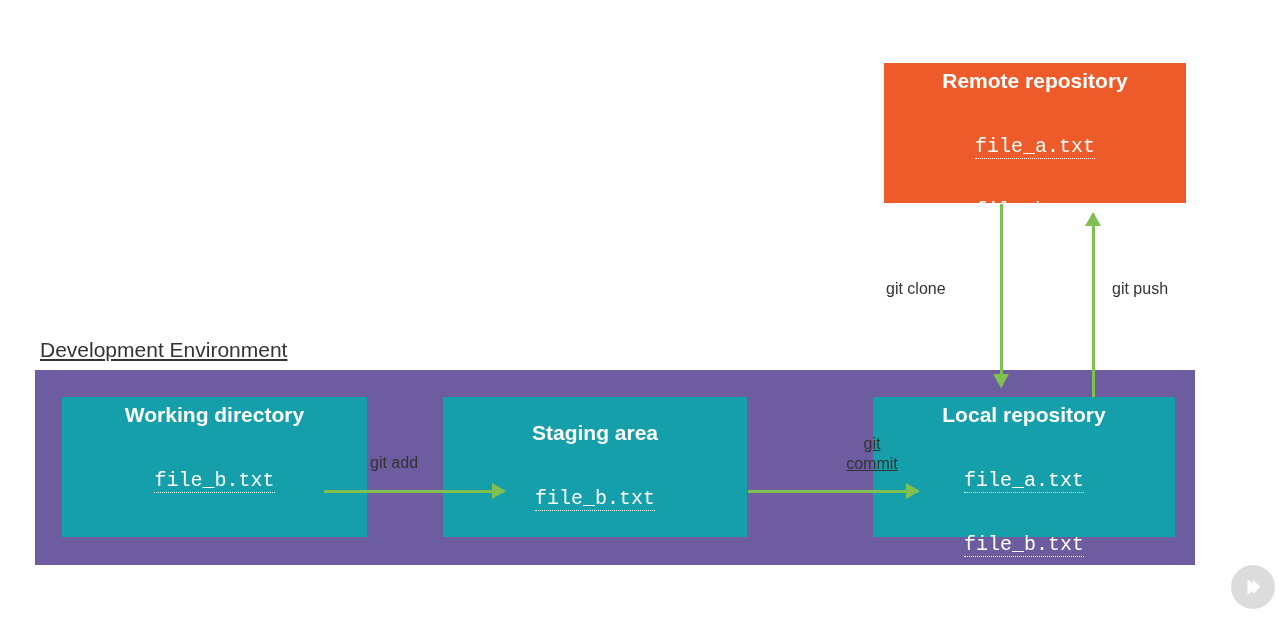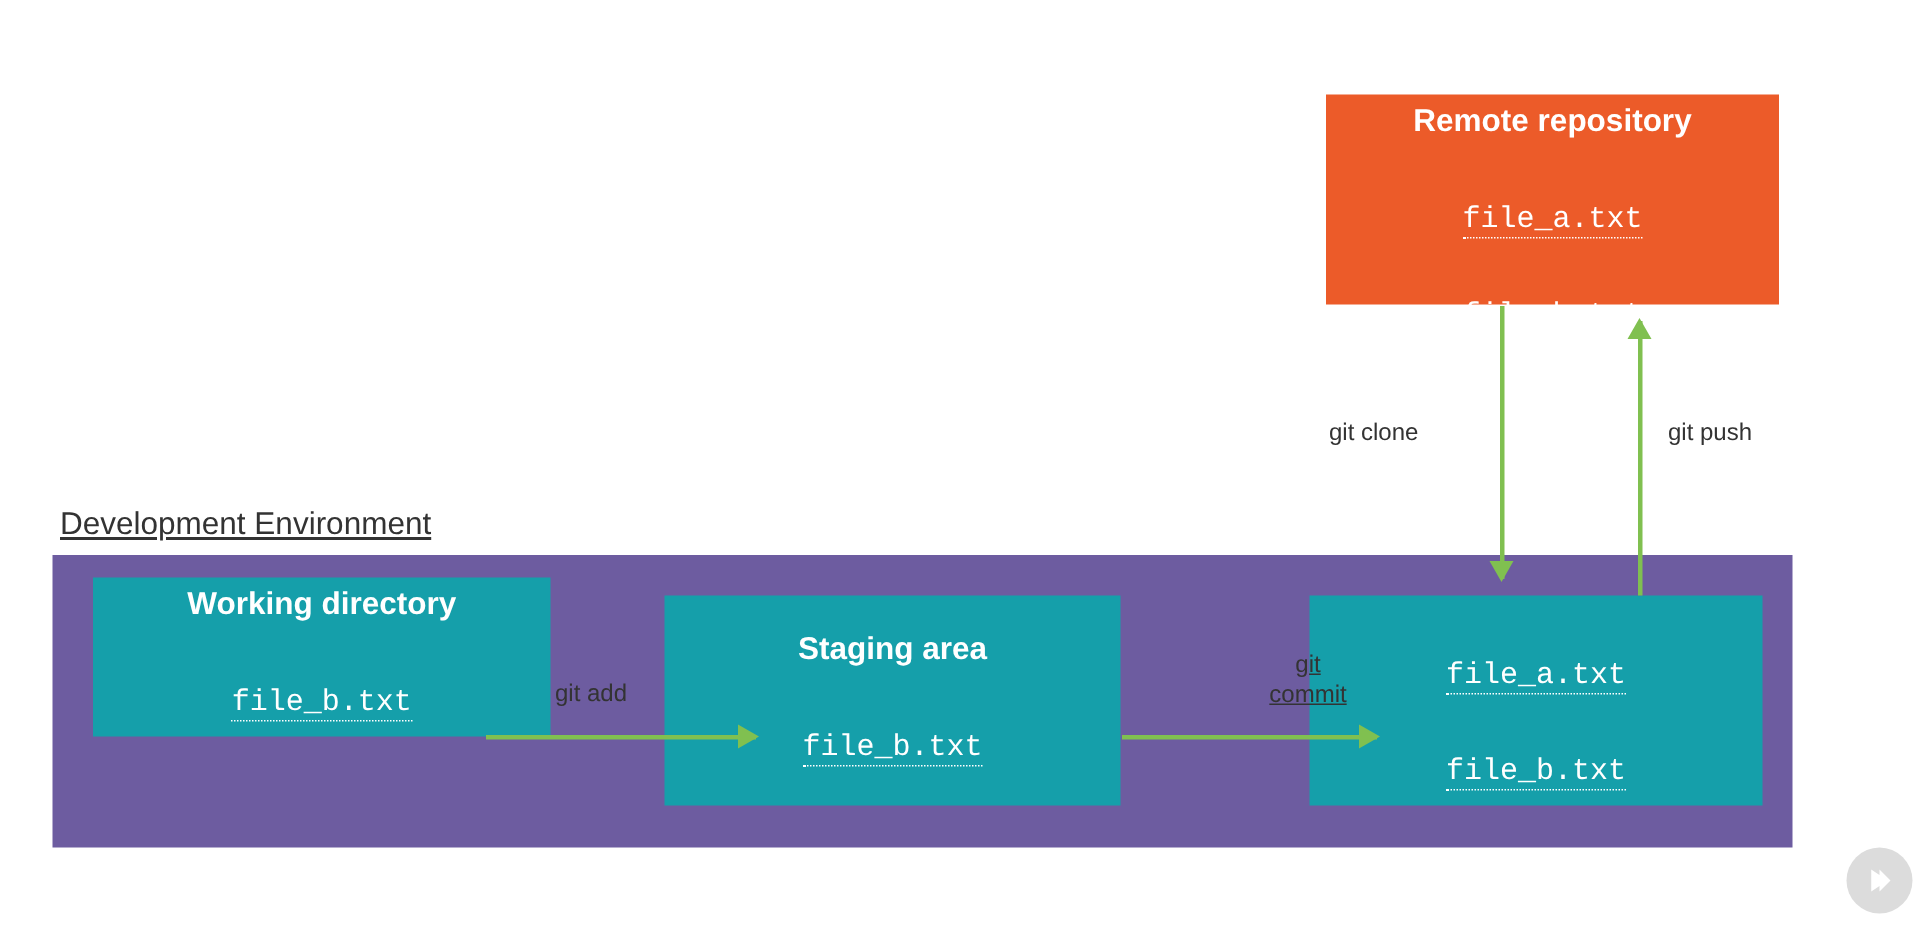--- a/index.html
+++ b/index.html
@@ -120,31 +120,32 @@
 <div class="section-label" style="left:40px; top:338px;">Development Environment</div>
 
 <div class="dev-env"></div>
 
 <div class="box orange" style="left:884px; top:63px; width:302px; height:140px;">
   <div class="box-title">Remote repository</div>
   <div><span class="file">file_a.txt</span></div>
   <div><span class="file">file_b.txt</span></div>
 </div>
 
-<div class="box teal" style="left:62px; top:385px; width:305px; height:106px; ">
+<div class="box teal" style="left:62px; top:397px; width:305px; height:140px; ">
   <div class="box-title">Working directory</div>
   <div><span class="file">file_b.txt</span></div>
 </div>
 
 <div class="box teal" style="left:443px; top:397px; width:304px; height:140px; padding-top:24px;">
   <div class="box-title">Staging area</div>
   <div><span class="file">file_b.txt</span></div>
 </div>
 
 <div class="box teal" style="left:873px; top:397px; width:302px; height:140px;">
+  <div class="box-title">Local repository</div>
   <div><span class="file">file_a.txt</span></div>
   <div><span class="file">file_b.txt</span></div>
 </div>
 
 <div class="arrow-h" style="left:324px; top:490px; width:180px;"></div>
 <div class="arrow-label" style="left:370px; top:454px;">git add</div>
 
 <div class="arrow-h" style="left:748px; top:490px; width:170px;"></div>
 <div class="arrow-label" style="left:832px; top:434px; width:80px; line-height:1.25;text-decoration:underline;">
   <div>git</div>

